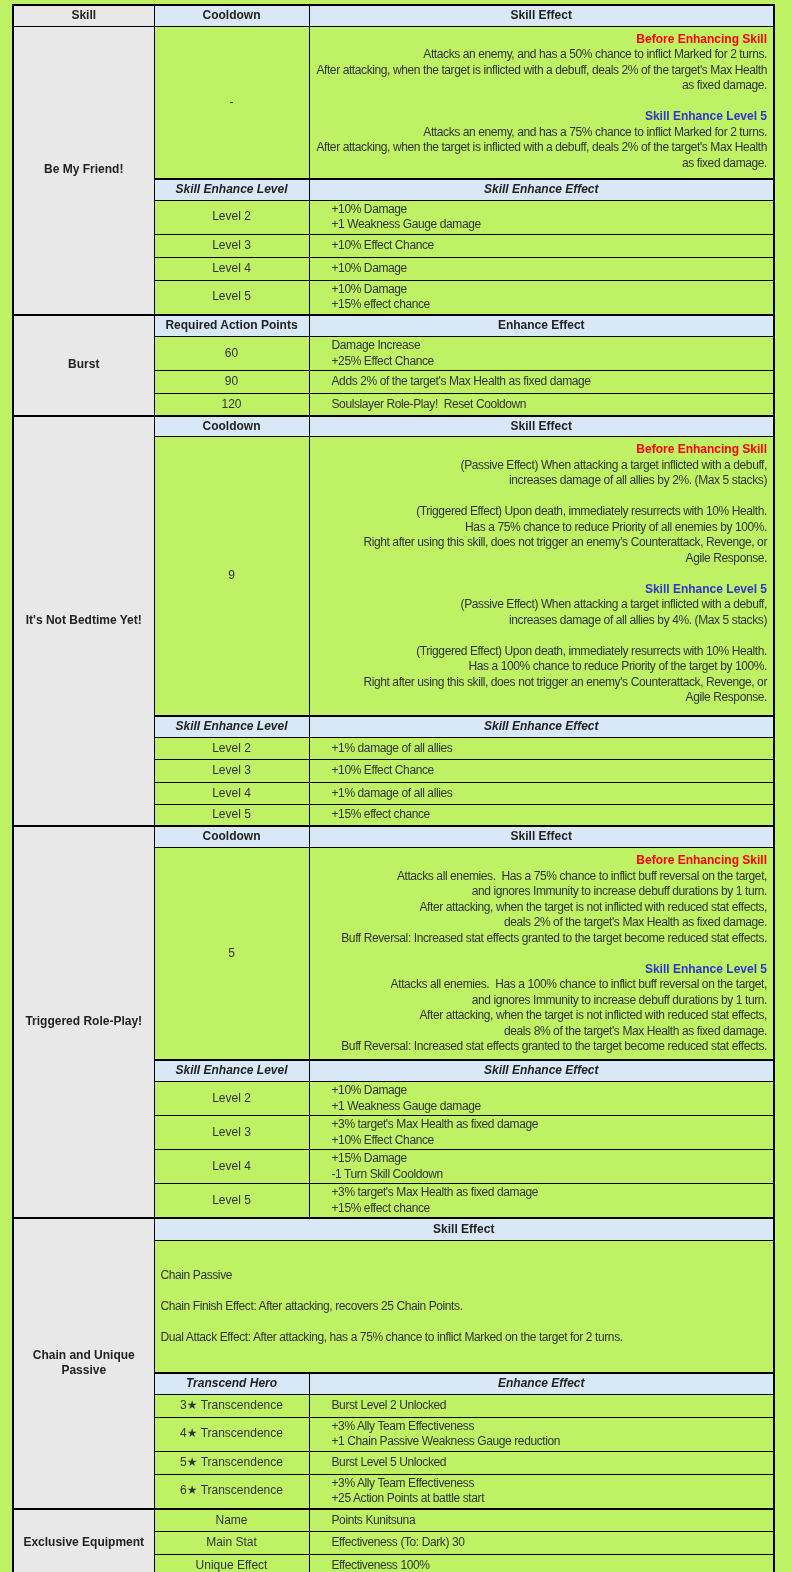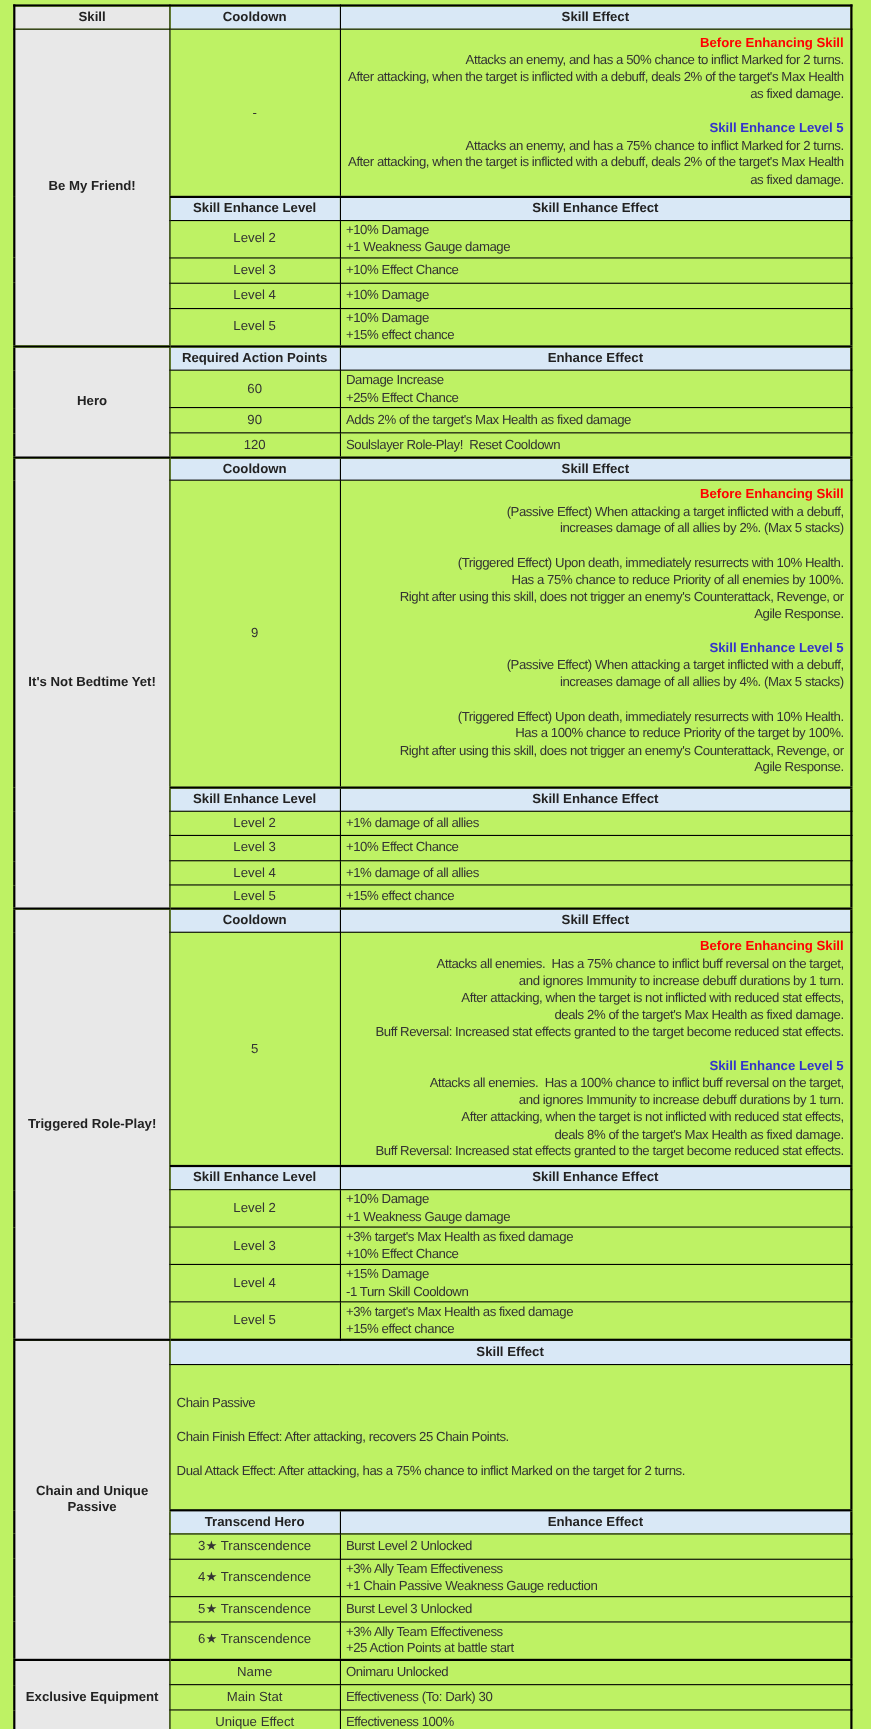--- a/index.html
+++ b/index.html
@@ -13,28 +13,28 @@
     position:absolute;left:12px;top:4px;width:761px;table-layout:fixed;
     border-collapse:collapse;border:2px solid var(--border);
   }
   td,th{border:1px solid var(--border);font-size:12px;line-height:15.5px;padding:1px 4px;vertical-align:middle;overflow:hidden;}
   th{font-weight:bold;text-align:center;color:#222;}
   th.blue{background:var(--header_bg);}
   th.gray{background:var(--skill_col_bg);}
   td.skill-name{background:var(--skill_col_bg);font-weight:bold;text-align:center;color:#222;padding:1px 6px;}
   td.ctr{text-align:center;}
   td.fx{vertical-align:top;text-align:right;padding:5px 6px 3px 6px;}
-  td.val{text-align:left;padding:1px 5px;}
+  td.val{text-align:left;padding:1px 22px;}
   .lines,.val,.chain-lines{white-space:pre-wrap;font-size:12px;letter-spacing:-0.4px;}
   .red{color:var(--red);font-weight:bold;}
   .blueh{color:var(--blue);font-weight:bold;}
   .gap{height:15.5px;}
   td.chain-fx{text-align:left;padding:4px 6px;vertical-align:middle;}
   tr.gs>td, tr.gs>th{border-top:2px solid var(--border);}
-  tr.hdr>th{border-top-width:2px;}
+  tr.hdr>th{border-top-width:2px;font-style:italic;}
   tr.r21{height:21px;} tr.r22{height:22px;} tr.r23{height:23px;}
   tr.r32{height:32px;} tr.r33{height:33px;}
   tr.r133{height:133px;} tr.r153{height:153px;} tr.r212{height:212px;} tr.r279{height:279px;}
 </style>
 </head>
 <body>
 
 <div class="page">
 <table class="skill-table">
   <colgroup>
@@ -80,21 +80,21 @@
     <td class="ctr">Level 4</td>
     <td class="val">+10% Damage</td>
   </tr>
   <tr class="r32">
     <td class="ctr">Level 5</td>
     <td class="val">+10% Damage
 +15% effect chance</td>
   </tr>
 
   <tr class="r22 gs">
-    <td class="skill-name" rowspan="4">Hero</td>
+    <td class="skill-name" rowspan="4">Burst</td>
     <th class="blue">Required Action Points</th>
     <th class="blue">Enhance Effect</th>
   </tr>
   <tr class="r32">
     <td class="ctr">60</td>
     <td class="val">Damage Increase
 +25% Effect Chance</td>
   </tr>
   <tr class="r23">
     <td class="ctr">90</td>
@@ -220,32 +220,32 @@
     <td class="ctr">3★ Transcendence</td>
     <td class="val">Burst Level 2 Unlocked</td>
   </tr>
   <tr class="r32">
     <td class="ctr">4★ Transcendence</td>
     <td class="val">+3% Ally Team Effectiveness
 +1 Chain Passive Weakness Gauge reduction</td>
   </tr>
   <tr class="r23">
     <td class="ctr">5★ Transcendence</td>
-    <td class="val">Burst Level 3 Unlocked</td>
+    <td class="val">Burst Level 5 Unlocked</td>
   </tr>
   <tr class="r32">
     <td class="ctr">6★ Transcendence</td>
     <td class="val">+3% Ally Team Effectiveness
 +25 Action Points at battle start</td>
   </tr>
 
   <tr class="r23 gs">
     <td class="skill-name" rowspan="3">Exclusive Equipment</td>
     <td class="ctr">Name</td>
-    <td class="val">Onimaru Unlocked</td>
+    <td class="val">Points Kunitsuna</td>
   </tr>
   <tr class="r23">
     <td class="ctr">Main Stat</td>
     <td class="val">Effectiveness (To: Dark) 30</td>
   </tr>
   <tr class="r22">
     <td class="ctr">Unique Effect</td>
     <td class="val">Effectiveness 100%</td>
   </tr>
 </tbody>

